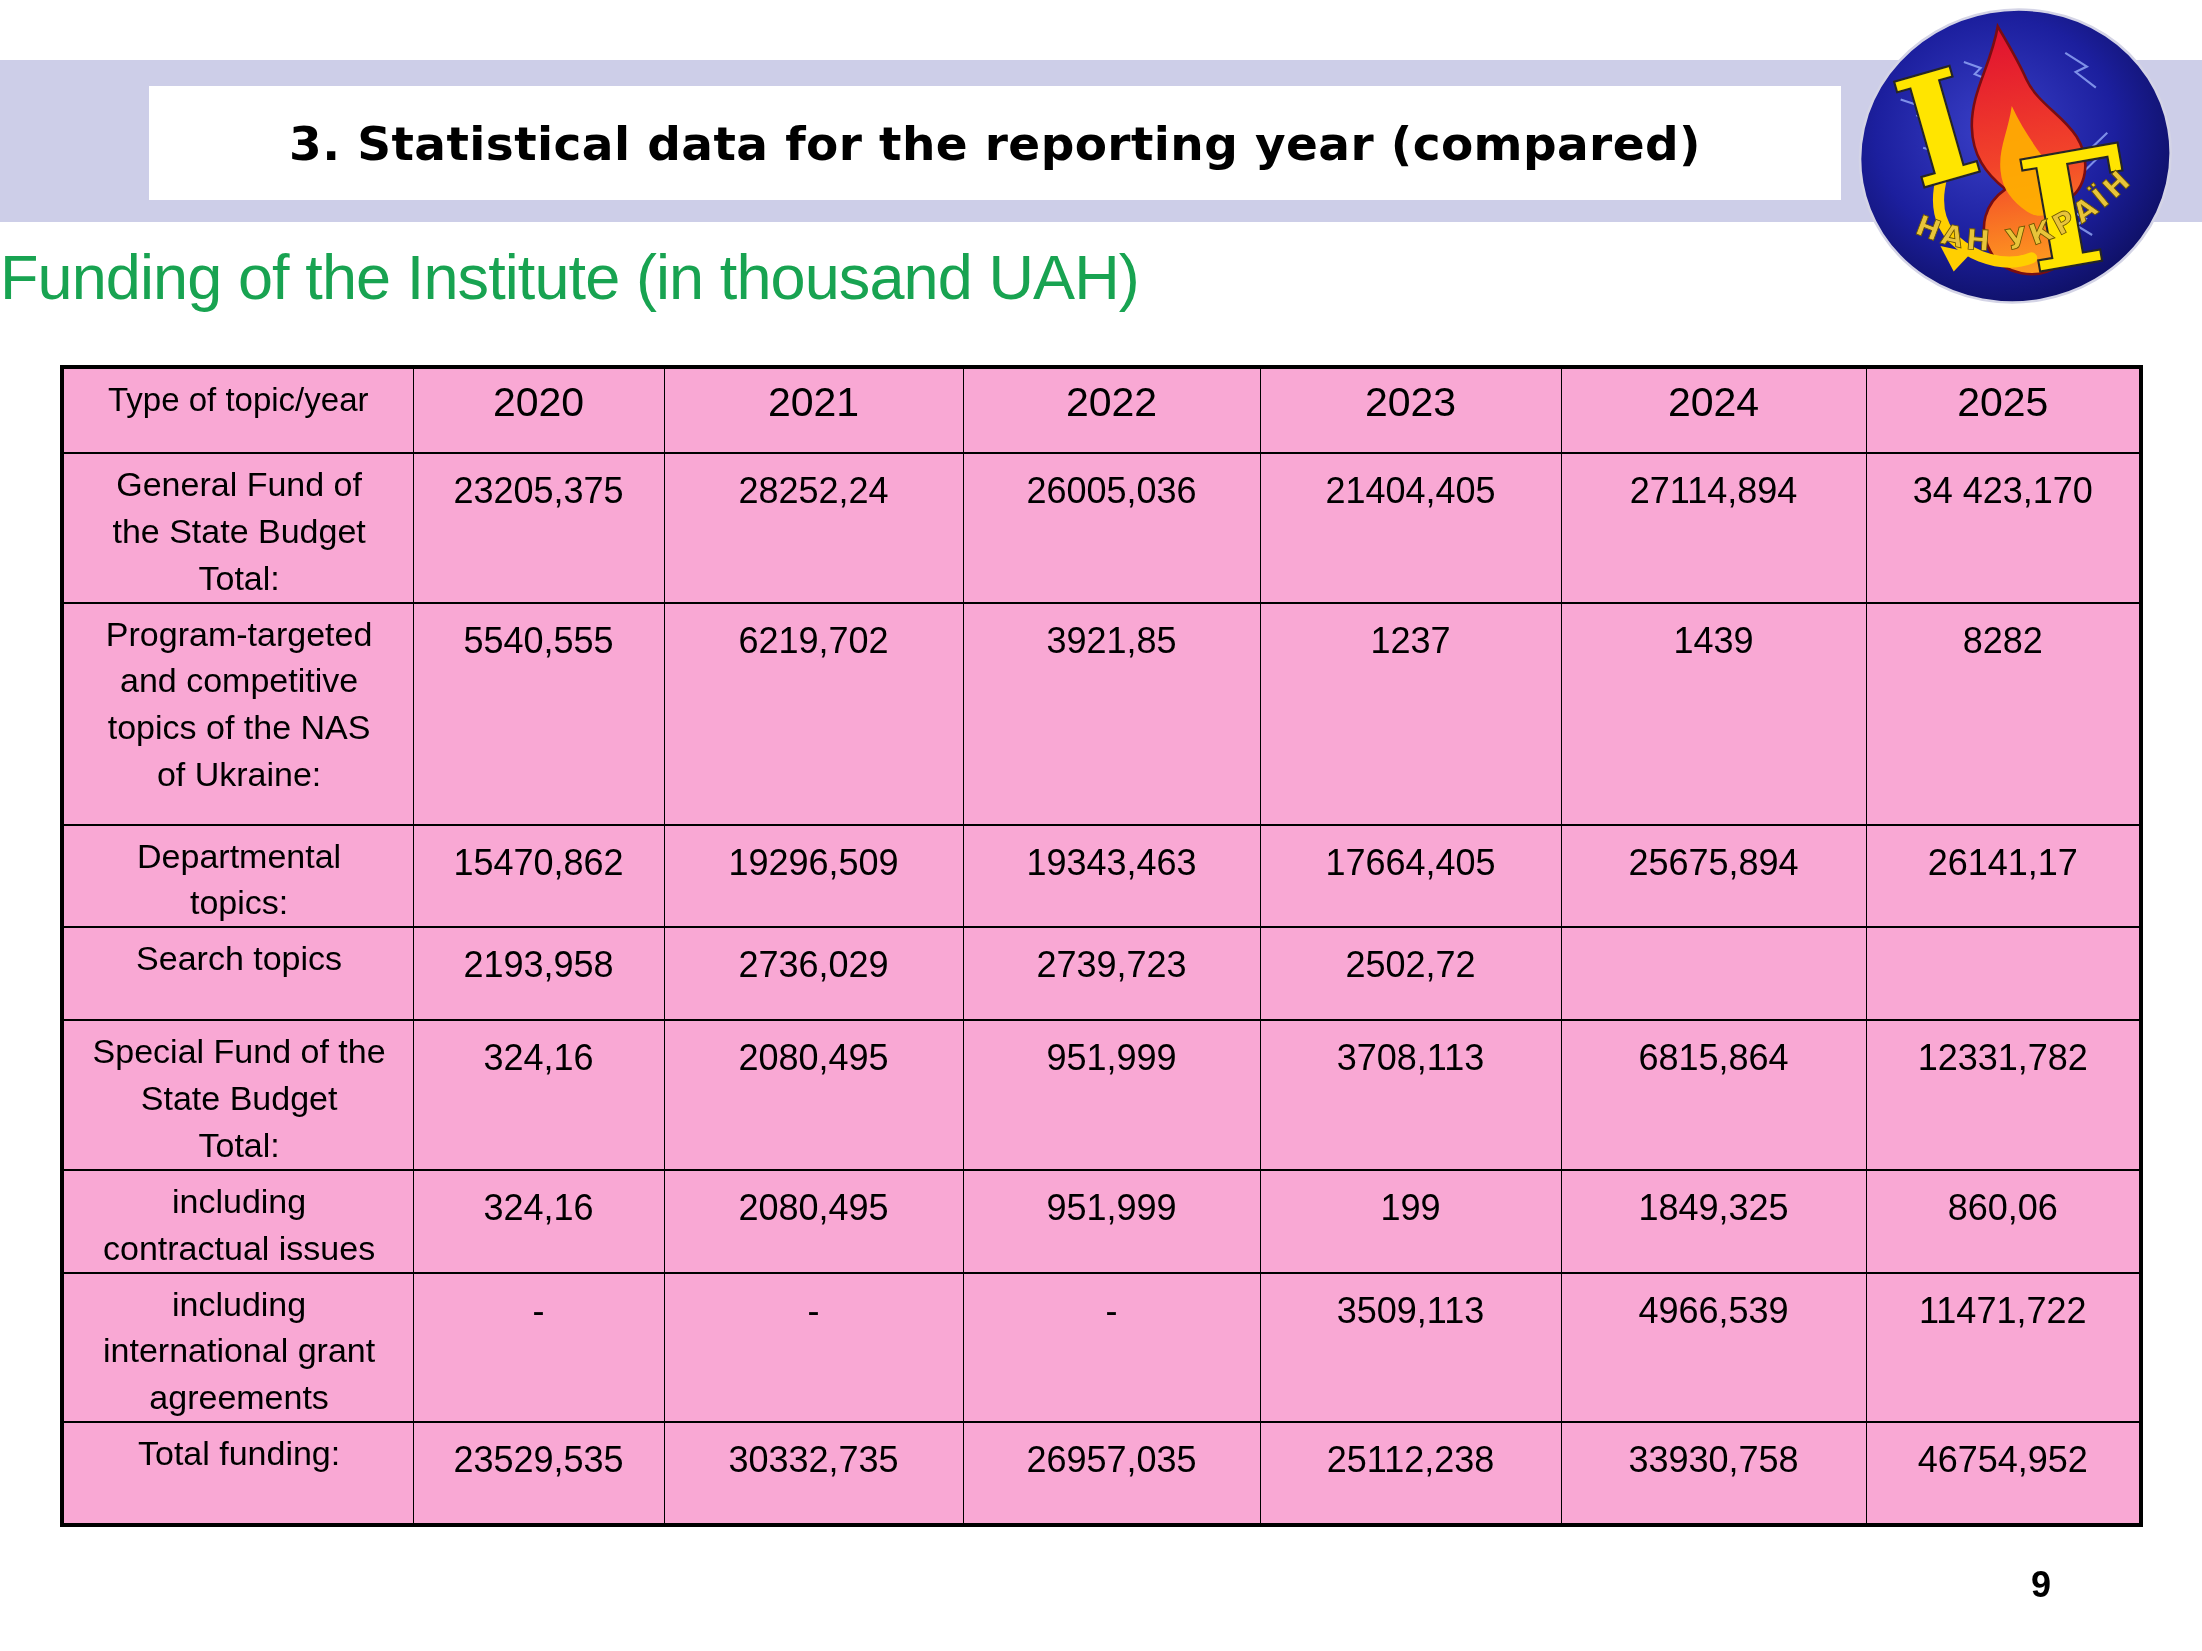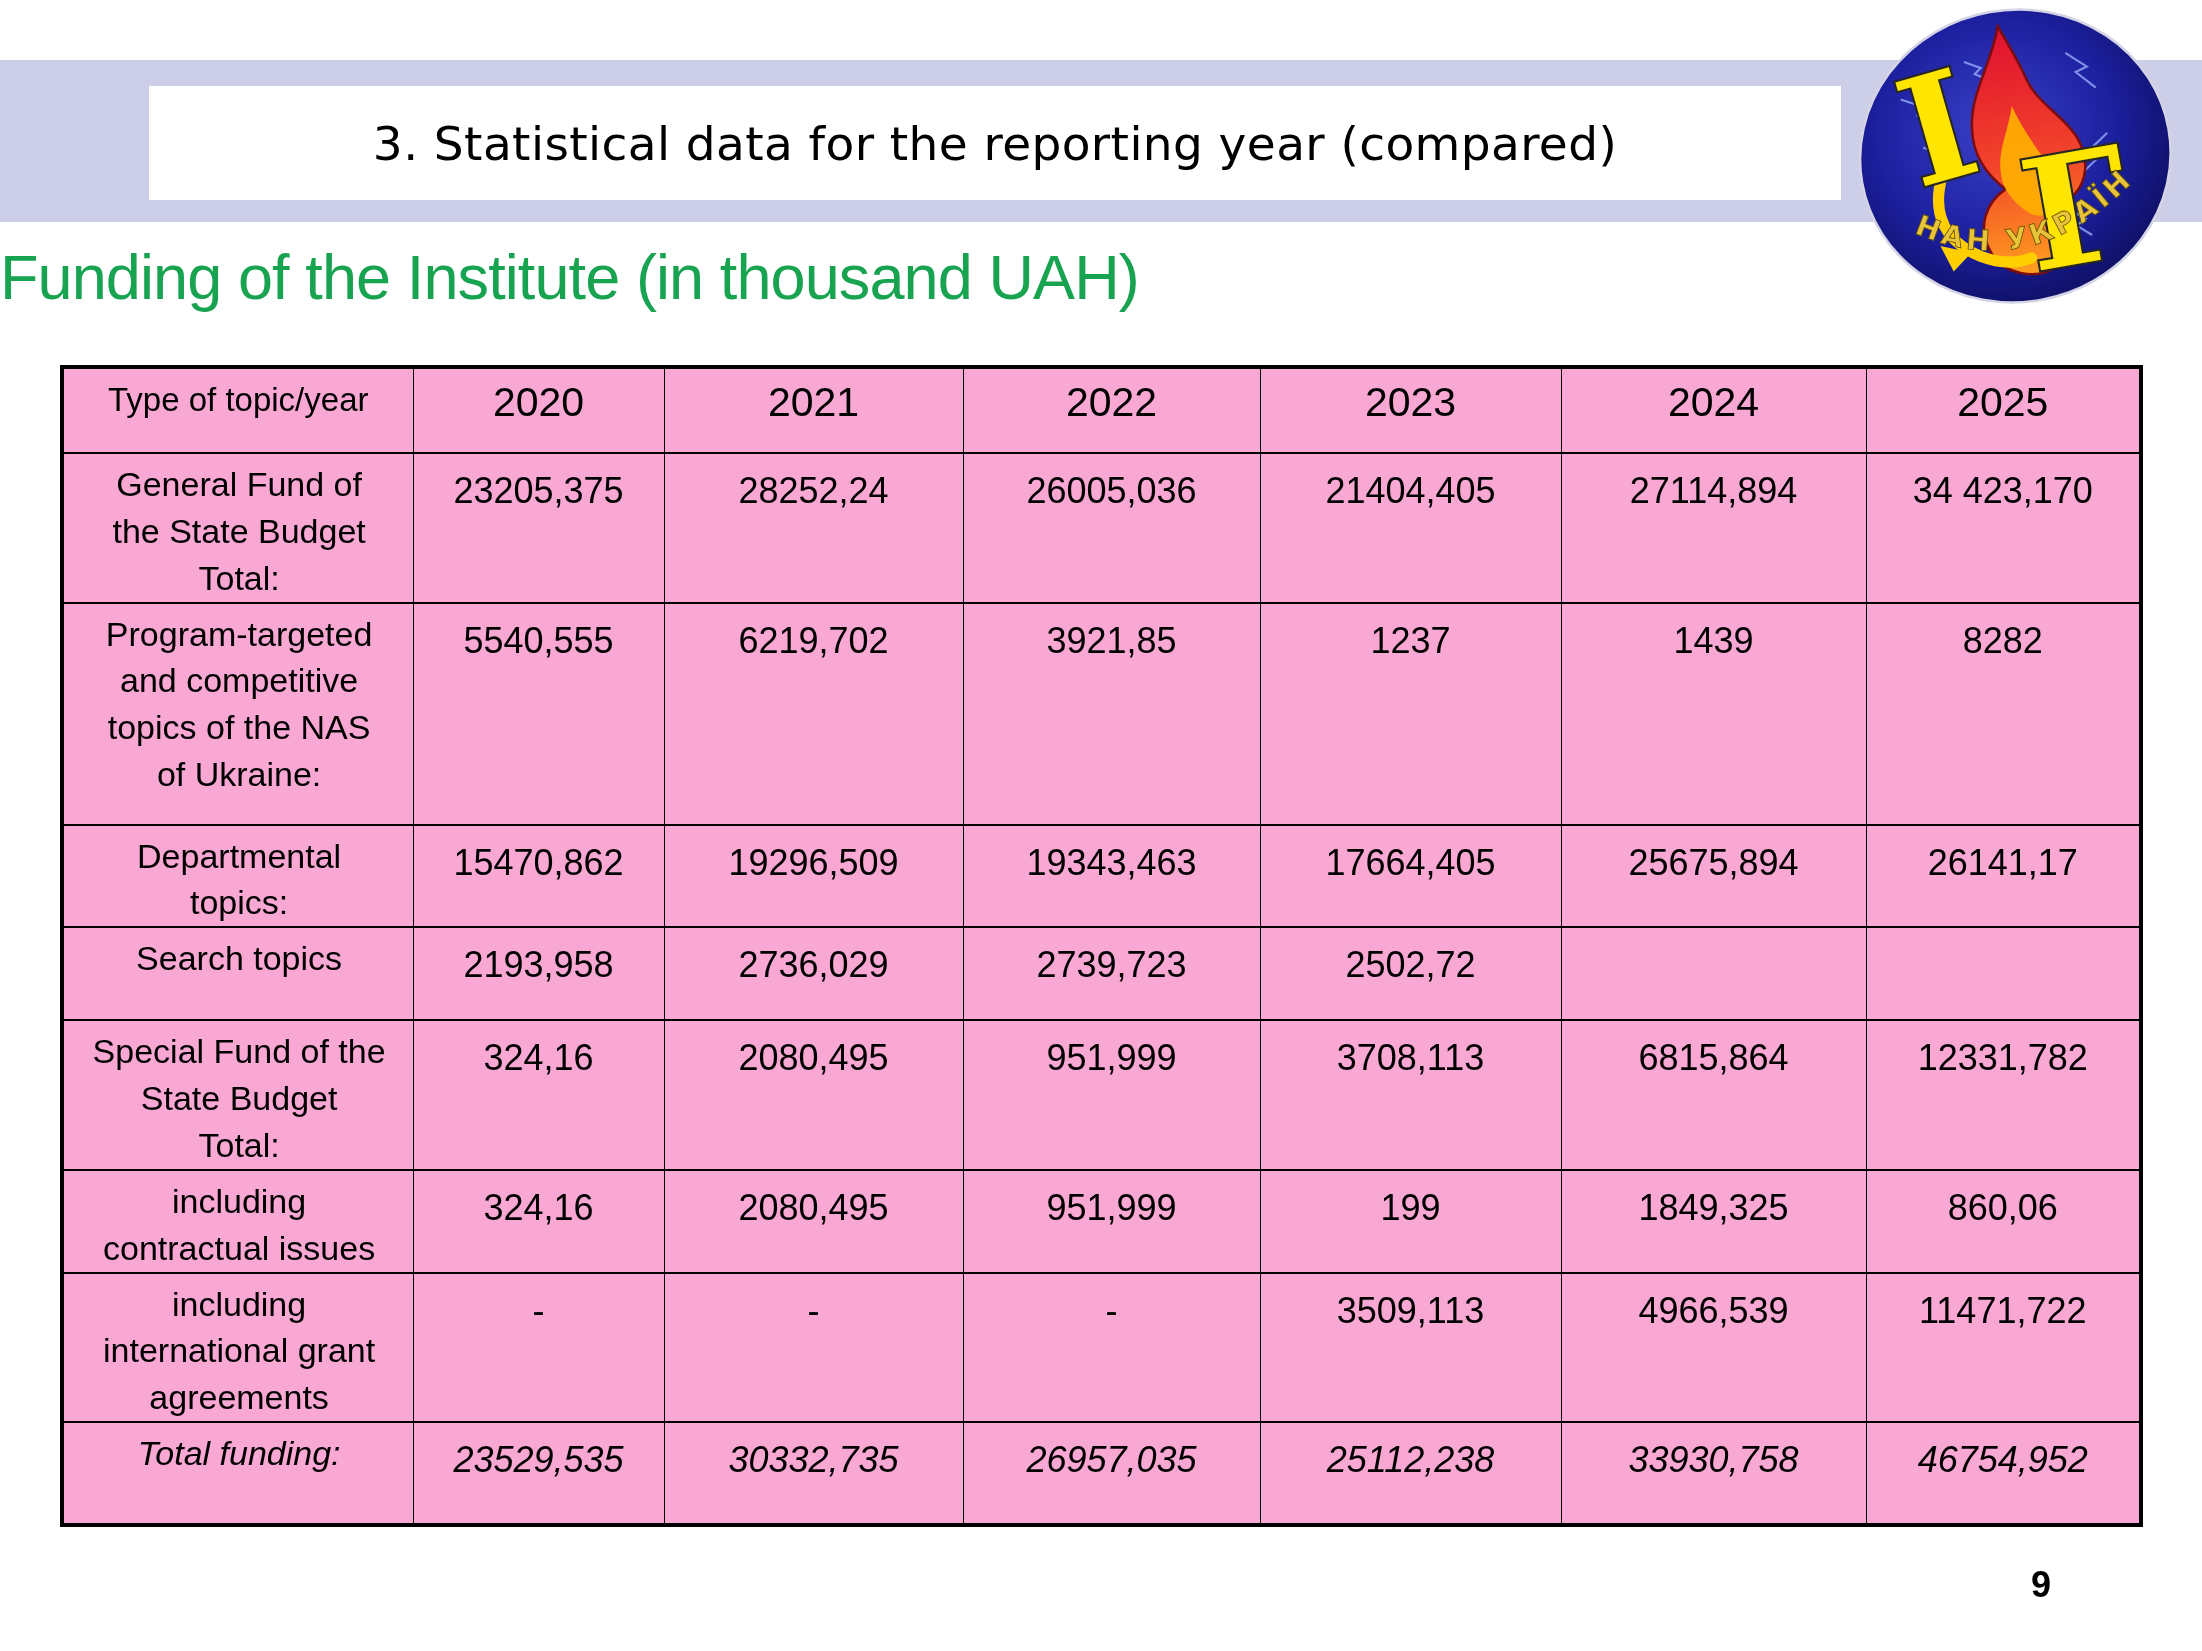--- a/index.html
+++ b/index.html
@@ -7,21 +7,21 @@
     width:2203px;height:1652px;position:relative;background:#ffffff;
     font-family:"Liberation Sans",sans-serif;color:#000;overflow:hidden;
   }
   
   .banner{position:absolute;left:0;top:60px;width:2203px;height:162px;background:#cdcee8;}
   .title-box{
     position:absolute;left:149px;top:86px;width:1692px;height:114px;background:#ffffff;
     display:flex;align-items:center;justify-content:center;
   }
   .title-text{
-    font-family:"DejaVu Sans",sans-serif;font-weight:400;font-size:47px;
+    font-family:"DejaVu Sans",sans-serif;font-weight:700;font-size:47px;
     letter-spacing:0.4px;white-space:nowrap;
   }
   
   .subtitle{
     position:absolute;left:0;top:241px;width:2151px;
     font-size:63px;font-weight:400;color:#18a351;letter-spacing:-0.9px;
   }
   
   table.fund{
     position:absolute;left:60px;top:365px;width:2080px;
@@ -40,21 +40,21 @@
   }
   td.num{font-size:36px;text-align:center;padding-top:16px;}
   tr.h-head{height:86px;}
   tr.h-r1{height:141px;}
   tr.h-r2{height:222px;margin-top:40px;}
   tr.h-r3{height:88px;margin-top:48px;}
   tr.h-r4{height:93px;}
   tr.h-r5{height:148px;}
   tr.h-r6{height:98px;}
   tr.h-r7{height:129px;}
-  tr.h-r8{height:103px;font-style:italic;}
+  tr.h-r8{height:103px;}
   
   .logo-wrap{position:absolute;left:1852px;top:3.4px;width:325px;height:306px;}
   
   .page-number{
     position:absolute;left:2031px;top:1564px;font-size:36px;font-weight:700;
   }
 </style>
 </head>
 <body>
 

